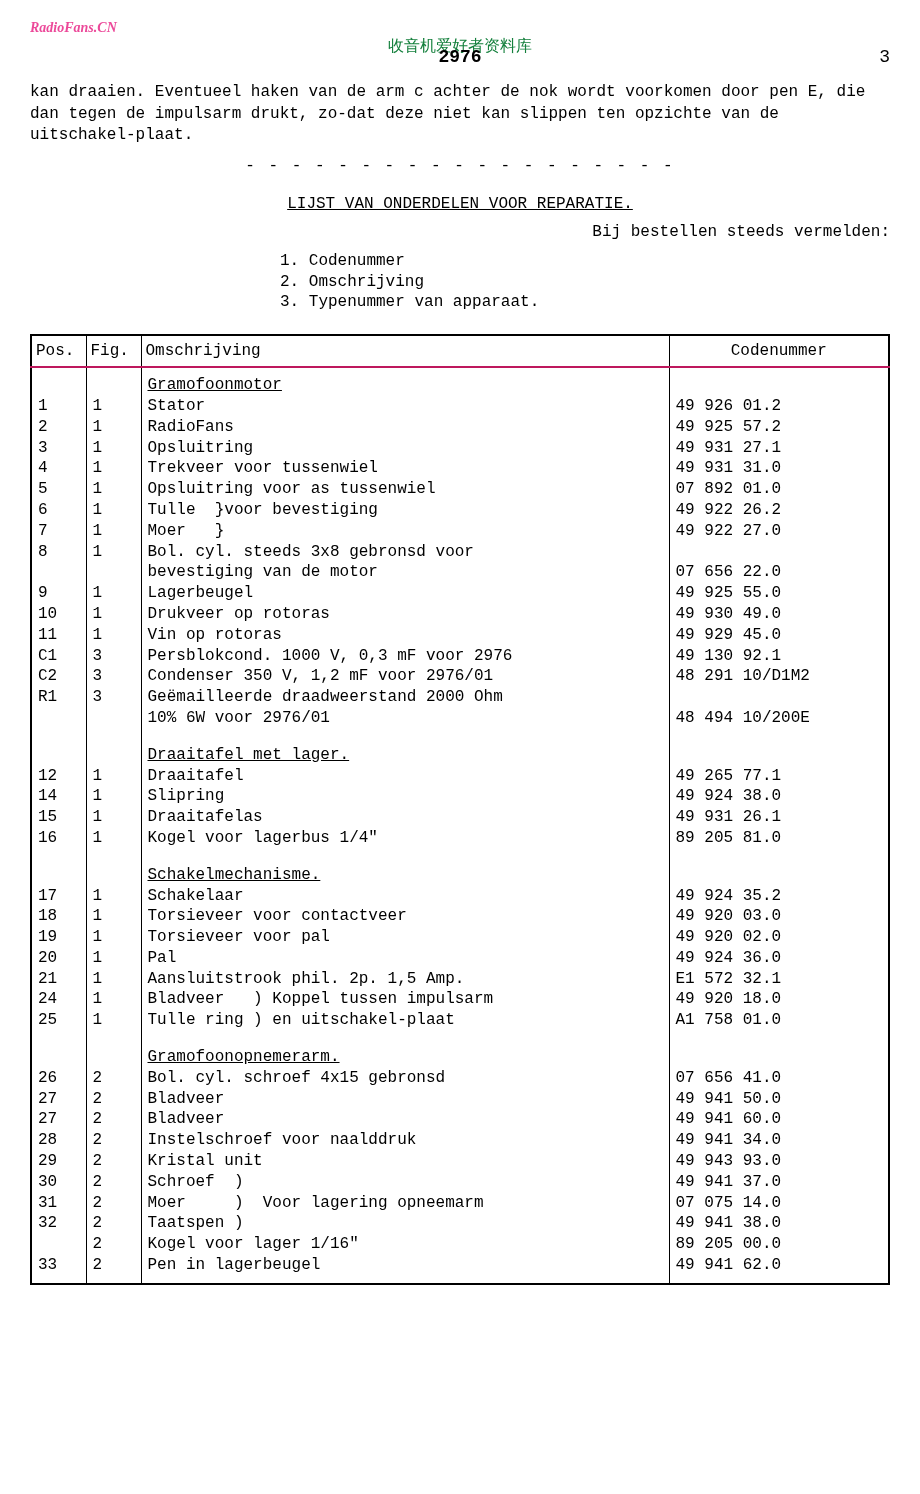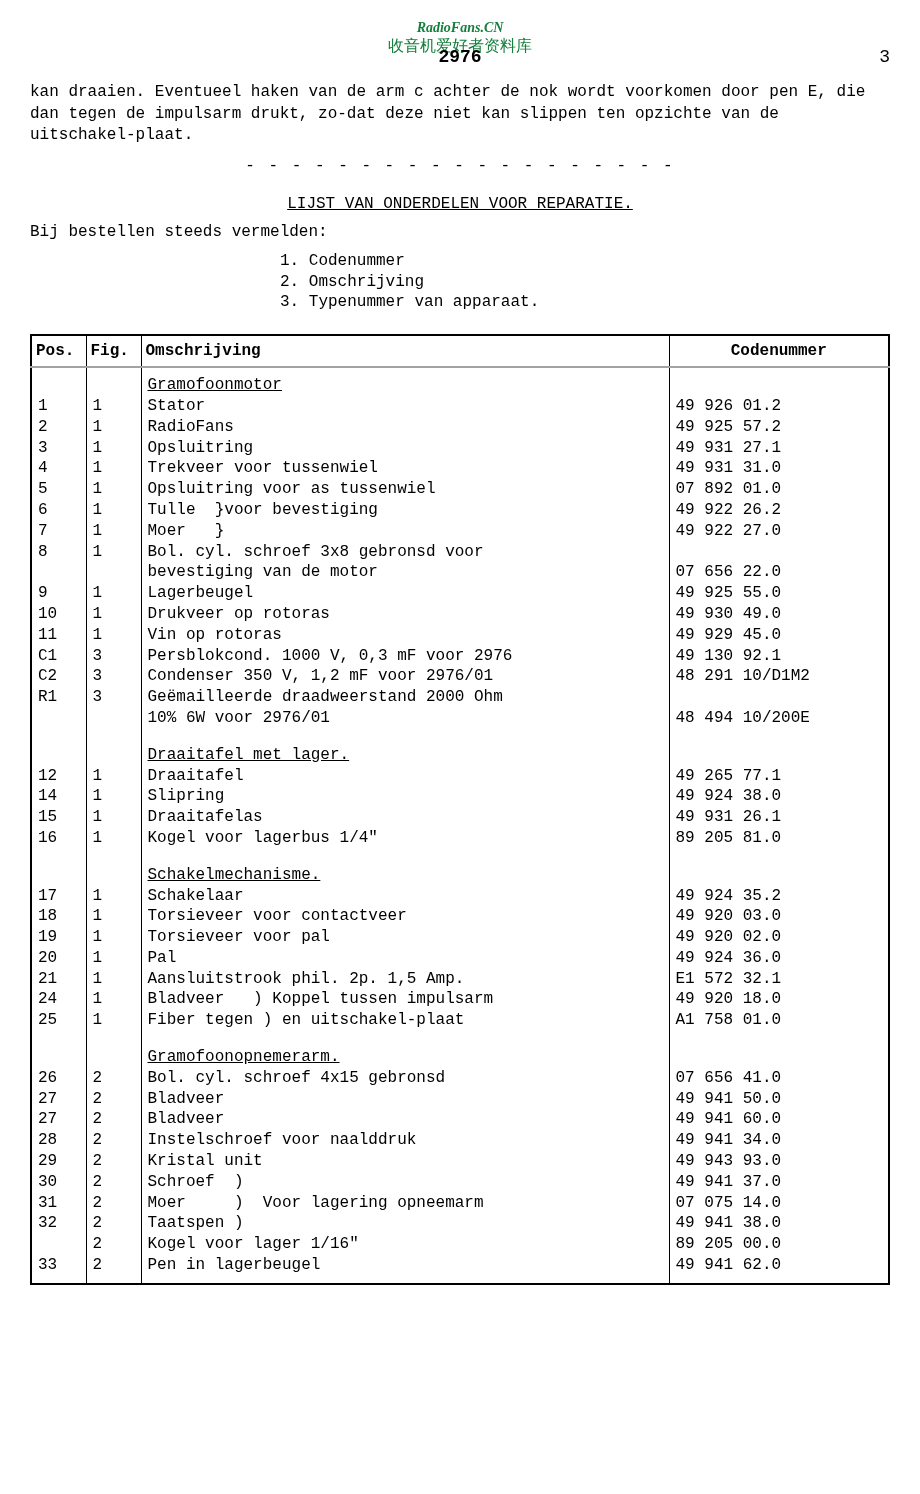--- a/index.html
+++ b/index.html
@@ -10,22 +10,22 @@
     body {
       font-family: 'Courier New', Courier, monospace;
       font-size: 16px;
       background: #fff;
       color: #000;
       width: 920px;
       padding: 20px 30px;
       margin: 0 auto;
     }
     .watermark {
-      text-align: center;
-      color: #15803d;
+      text-align: left;
+      color: #ec4899;
       font-family: serif;
       font-style: italic;
       font-size: 14px;
       font-weight: bold;
     }
     .watermark-sub {
       text-align: center;
       color: #15803d;
       font-size: 16px;
       margin-bottom: -10px;
@@ -54,41 +54,41 @@
       text-align: center;
       letter-spacing: 2px;
       margin: 5px 0 20px;
     }
     .section-title {
       text-align: center;
       text-decoration: underline;
       margin-bottom: 10px;
     }
     .sub-title {
-      text-align: left;
+      text-align: right;
       margin-bottom: 10px;
     }
     .ordered-list {
       margin-left: 250px;
       margin-bottom: 21px;
       list-style: none;
     }
     .ordered-list li {
       line-height: 1.3;
     }
     table.parts {
       width: 100%;
       border-collapse: collapse;
       border: 2px solid #000;
     }
     table.parts th {
       border-right: 1px solid #000;
-      border-bottom: 2px solid #a3a3a3;
+      border-bottom: 2px solid #be185d;
       padding: 6px 4px;
-      font-weight: bold;
+      font-weight: normal;
       text-align: left;
     }
     table.parts th:last-child {
       border-right: none;
       text-align: center;
     }
     table.parts td {
       border-right: 1px solid #000;
       padding: 0px 6px;
       line-height: 1.3;
@@ -201,21 +201,21 @@
       </tr>
       <tr>
         <td>7</td>
         <td>1</td>
         <td>Moer   }</td>
         <td>49 922 27.0</td>
       </tr>
       <tr>
         <td>8</td>
         <td>1</td>
-        <td>Bol. cyl. schroef 3x8 gebronsd voor</td>
+        <td>Bol. cyl. steeds 3x8 gebronsd voor</td>
         <td></td>
       </tr>
       <tr>
         <td></td>
         <td></td>
         <td>bevestiging van de motor</td>
         <td>07 656 22.0</td>
       </tr>
       <tr>
         <td>9</td>
@@ -351,21 +351,21 @@
       </tr>
       <tr>
         <td>24</td>
         <td>1</td>
         <td>Bladveer   ) Koppel tussen impulsarm</td>
         <td>49 920 18.0</td>
       </tr>
       <tr>
         <td>25</td>
         <td>1</td>
-        <td>Fiber tegen ) en uitschakel-plaat</td>
+        <td>Tulle ring ) en uitschakel-plaat</td>
         <td>A1 758 01.0</td>
       </tr>
       <tr class="spacer">
         <td></td>
         <td></td>
         <td></td>
         <td></td>
       </tr>
       <tr class="spacer">
         <td></td>

